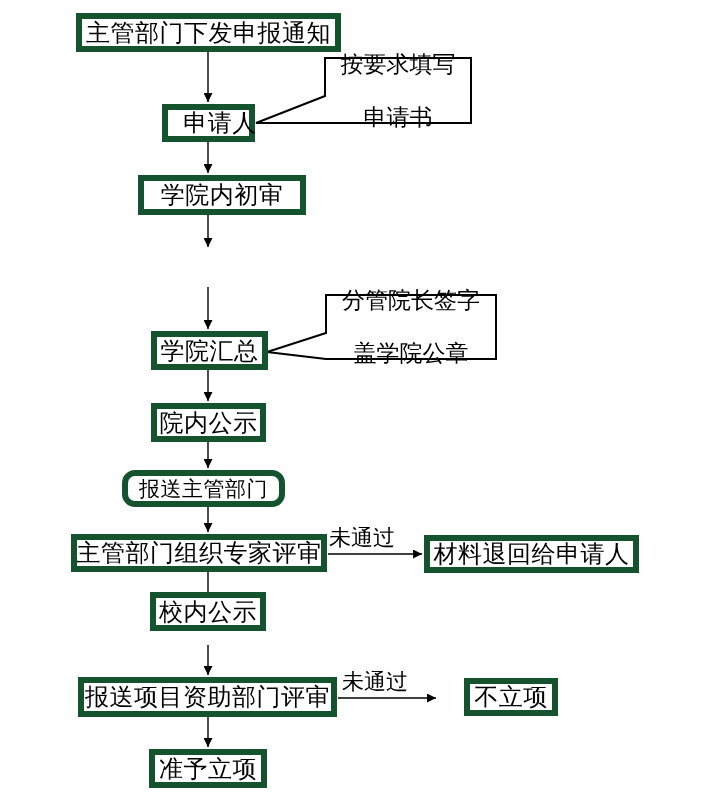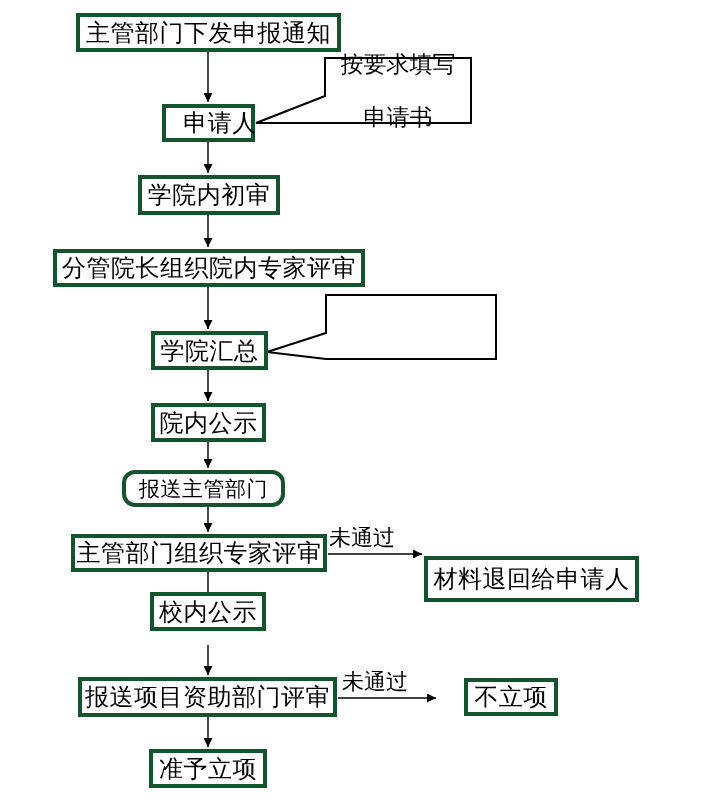--- a/index.html
+++ b/index.html
@@ -18,21 +18,21 @@
   .layer {
     position: absolute;
     left: 0;
     top: 0;
     width: 714px;
     height: 803px;
   }
   .node {
     position: absolute;
     box-sizing: border-box;
-    border: 4px solid #14532d;
+    border: 6px solid #14532d;
     background: #ffffff;
     display: flex;
     align-items: center;
     justify-content: center;
     font-size: 24px;
     color: #000000;
     white-space: nowrap;
     letter-spacing: 0.5px;
   }
   .node.small-text {
@@ -87,33 +87,36 @@
       <line x1="328" y1="554" x2="422" y2="554" marker-end="url(#arrow)"></line>
       <line x1="338" y1="698" x2="436" y2="698" marker-end="url(#arrow)"></line>
     </g>
 
     <path d="M256,123 L325,96 L325,58 L471,58 L471,123 L326,123 Z" fill="#ffffff" stroke="#000000" stroke-width="2" stroke-linejoin="miter"></path>
     <path d="M267,352 L326,333 L326,295 L496,295 L496,359 L326,359 Z" fill="#ffffff" stroke="#000000" stroke-width="2" stroke-linejoin="miter"></path>
   </svg>
 
   <div class="node" style="left:76px;  top:13px;  width:265px; height:39px;">主管部门下发申报通知</div>
   <div class="node" style="left:162px; top:104px; width:93px;  height:38px;padding-left:23px;">申请人</div>
-  <div class="node" style="left:138px; top:175px; width:142px; height:40px;text-align:right;">学院内初审</div>
-  <div class="node" style="left:53px;  top:249px; width:312px; height:38px;">分管院长组织院内专家评审</div>
+  <div class="node" style="left:138px; top:175px; width:168px; height:40px;text-align:right;">学院内初审</div>
   <div class="node" style="left:151px; top:331px; width:117px; height:39px;">学院汇总</div>
   <div class="node" style="left:151px; top:403px; width:115px; height:39px;">院内公示</div>
   <div class="node small-text" style="left:122px; top:470px; width:163px; height:37px;border-radius:13px;">报送主管部门</div>
   <div class="node" style="left:71px;  top:534px; width:256px; height:38px;">主管部门组织专家评审</div>
   <div class="node" style="left:150px; top:592px; width:116px; height:39px;">校内公示</div>
   <div class="node" style="left:78px;  top:677px; width:259px; height:40px;">报送项目资助部门评审</div>
   <div class="node" style="left:149px; top:749px; width:118px; height:39px;">准予立项</div>
-  <div class="node" style="left:424px; top:556px; width:215px; height:46px;">材料退回给申请人</div>
+  <div class="node" style="left:424px; top:535px; width:215px; height:38px;">材料退回给申请人</div>
   <div class="node" style="left:438px; top:678px; width:94px;  height:38px;margin-left:26px;">不立项</div>
 
   <div class="callout-text" style="left:325px; top:58px; width:146px; height:65px;">
     <div>按要求填写</div>
     <div>申请书</div>
+  </div>
+  <div class="callout-text" style="left:326px; top:295px; width:170px; height:64px;">
+    <div>分管院长签字</div>
+    <div>盖学院公章</div>
   </div>
 
   <div class="edge-label" style="left:329px; top:523px; width:90px;">未通过</div>
   <div class="edge-label" style="left:342px; top:667px; width:90px;">未通过</div>
 
 </div>
 
 </body></html>

